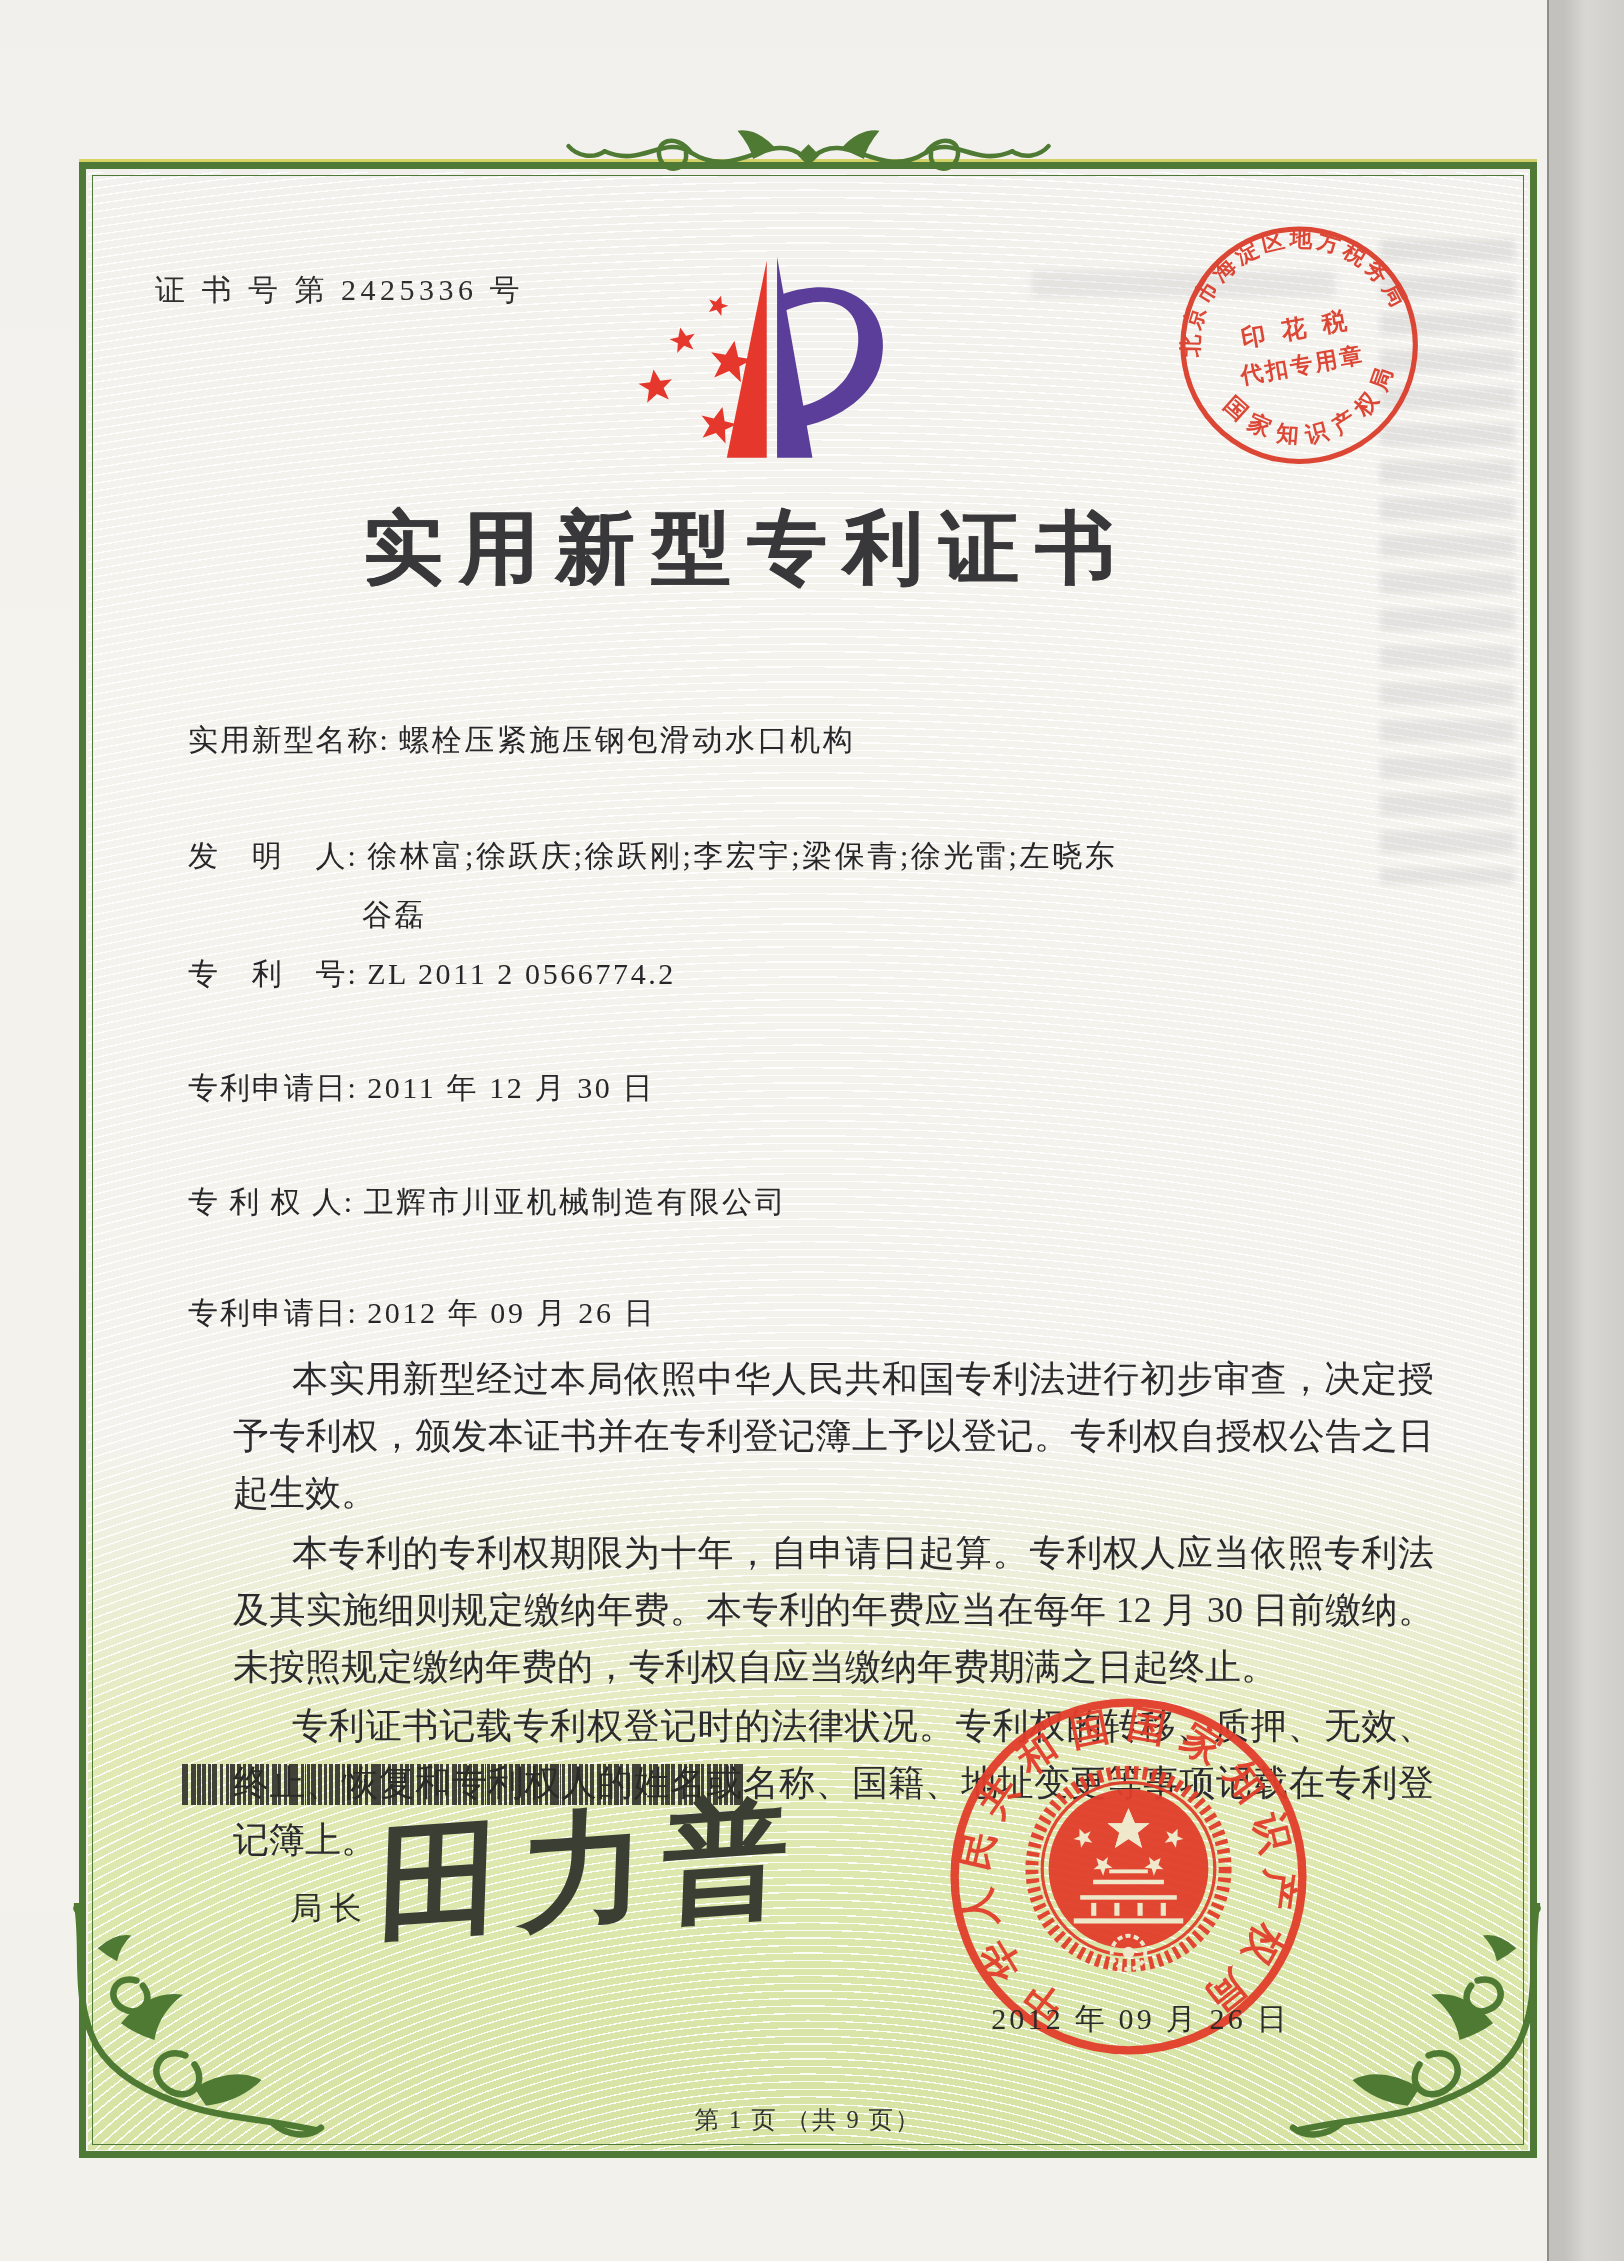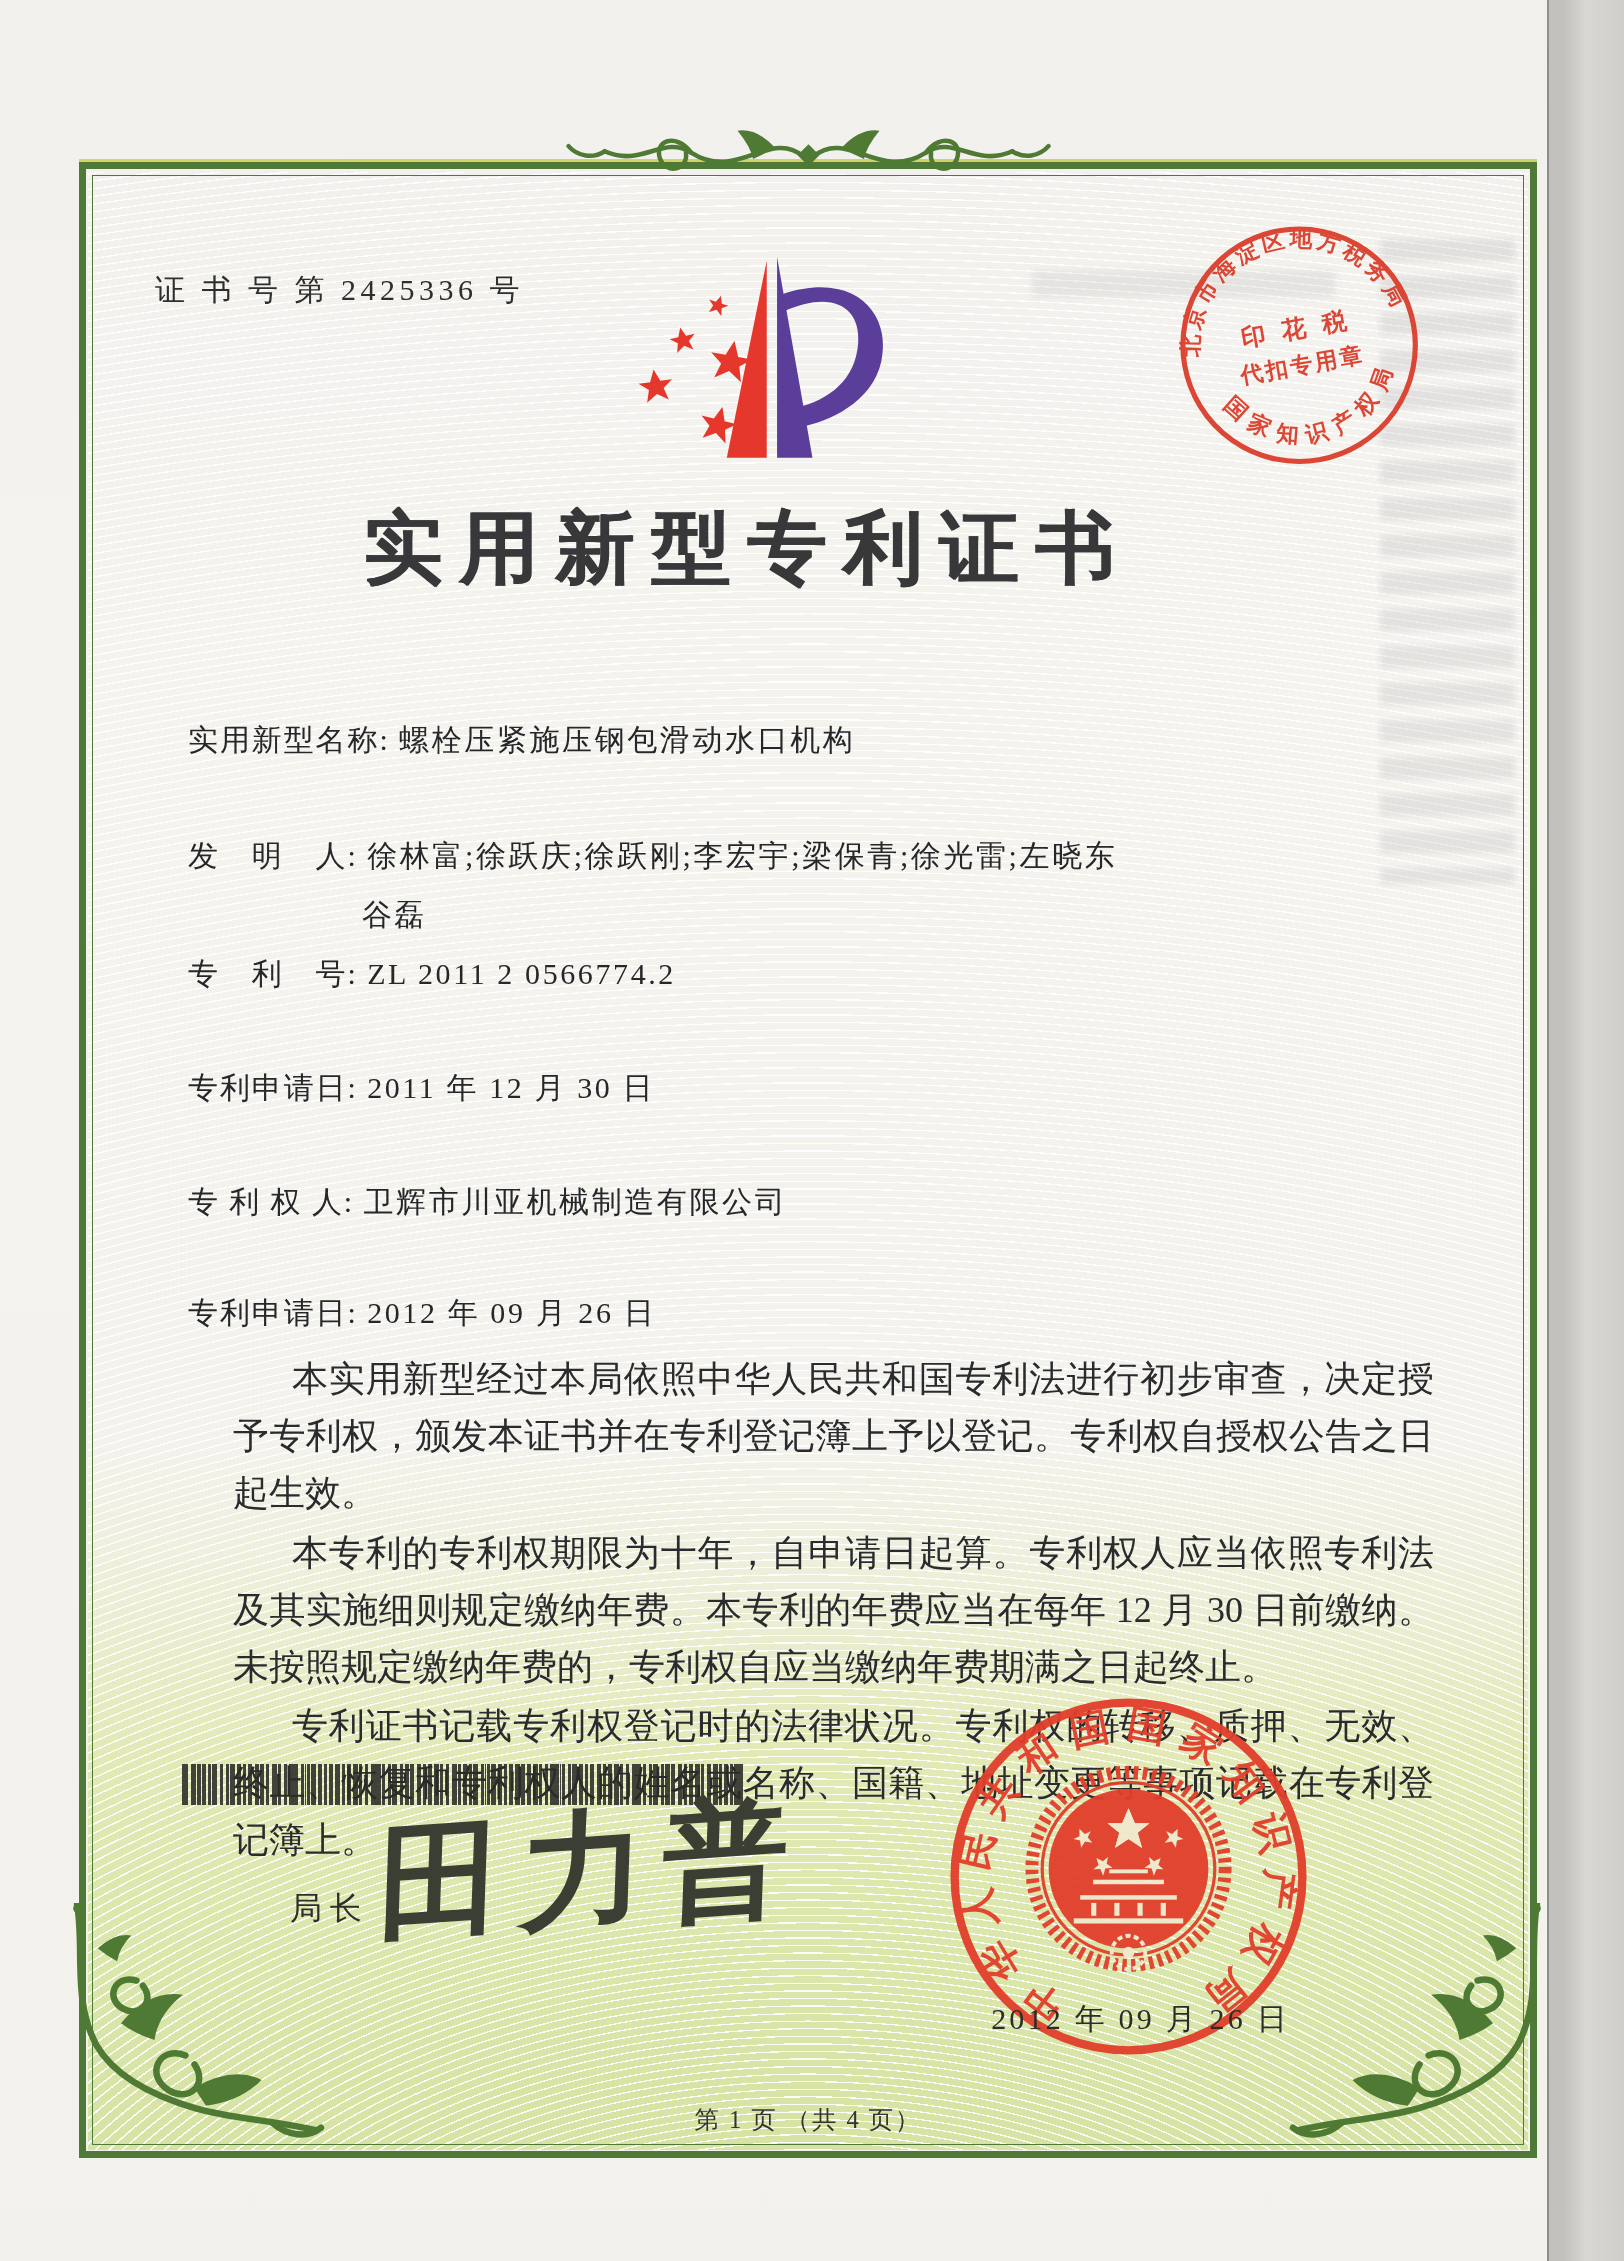--- a/index.html
+++ b/index.html
@@ -194,17 +194,17 @@
         <rect x="14" y="18" width="8" height="20"></rect>
           <rect x="50" y="18" width="8" height="20"></rect>
         <rect x="-85" y="42" width="170" height="8"></rect>
         <circle cy="95" r="26" fill="none" stroke="#f0e9cd" stroke-width="6" stroke-dasharray="8 5"></circle>
         <circle cy="95" r="9"></circle>
       </g>
     </g>
   </svg>
   <div class="seal-date">2012 年 09 月 26 日</div>
 
-  <div class="footer">第 1 页 （共 4 页）</div>
+  <div class="footer">第 1 页 （共 9 页）</div>
 
   <div class="scan-strip"></div>
 </div>
 
 
 </body></html>

